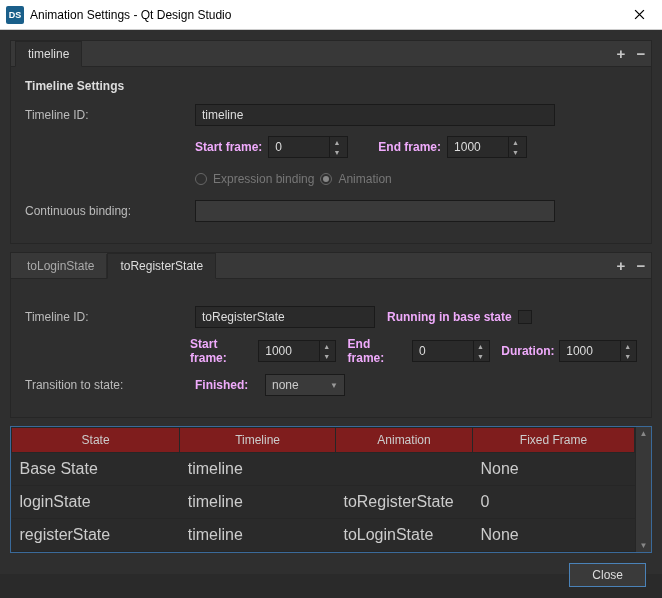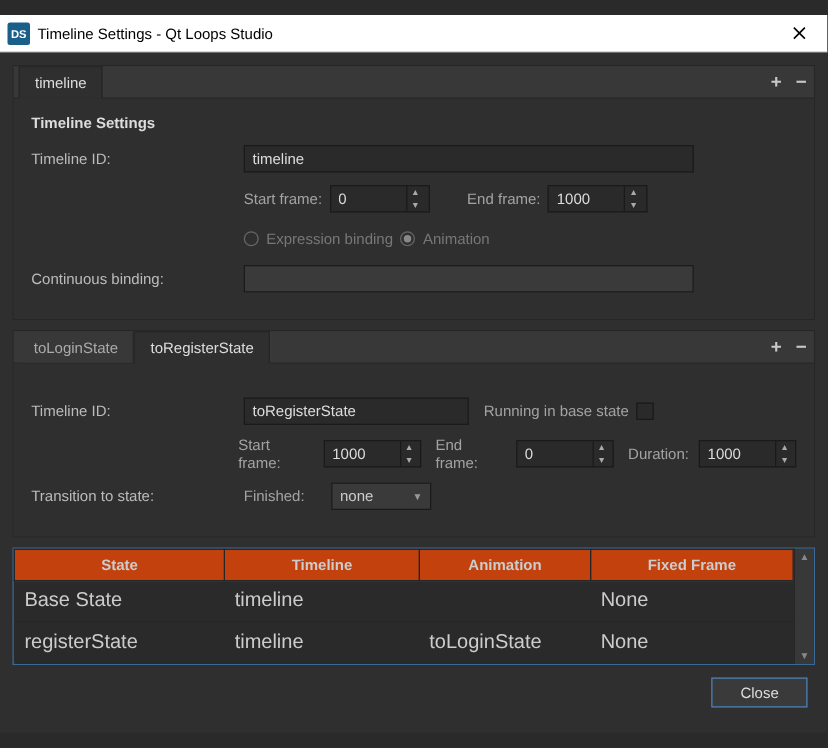--- a/index.html
+++ b/index.html
@@ -13,21 +13,20 @@
     overflow: hidden;
   }
   .titlebar {
     height: 30px;
     background: #ffffff;
     color: #000;
     display: flex;
     align-items: center;
     padding: 0 0 0 6px;
     border-bottom: 1px solid #ccc;
-    margin-top: 12px;
   }
   .titlebar .app-icon {
     width: 18px; height: 18px;
     background: #1a5f8a;
     color: #fff;
     font-size: 9px;
     font-weight: bold;
     display: flex;
     align-items: center;
     justify-content: center;
@@ -93,21 +92,21 @@
     color: #ddd;
     margin-bottom: 10px;
   }
   .row {
     display: flex;
     align-items: center;
     margin-bottom: 8px;
     min-height: 24px;
   }
   .label-col { width: 170px; color: #bbb; }
-  .label-inline { color: #a3a3a3; margin-right: 6px; }
+  .label-inline { color: #f0abfc; margin-right: 6px; font-weight: bold; }
   .text-input {
     background: #2a2a2a;
     border: 1px solid #1a1a1a;
     color: #ddd;
     height: 22px;
     padding: 2px 6px;
     font-size: 12px;
   }
   .text-input.wide { width: 360px; }
   .text-input.disabled { background: #3a3a3a; color: #666; }
@@ -159,22 +158,22 @@
   .table-wrap {
     margin-top: 8px;
     border: 1px solid #3a6a9a;
     background: #2a2a2a;
     position: relative;
     display: flex;
   }
   .table-inner { flex: 1; }
   table { width: 100%; border-collapse: collapse; }
   th {
-    background: #c2410c; color: #ccc;
-    font-weight: bold; font-size: 12px;
+    background: #7f1d1d; color: #ccc;
+    font-weight: normal; font-size: 12px;
     padding: 5px 8px; text-align: center;
     border: 1px solid #262626;
   }
   td {
     padding: 7px 8px; color: #ccc;
     border-bottom: 1px solid #262626;
     font-size: 16px;
   }
   .table-scroll {
     width: 16px; background: #383838;
@@ -199,21 +198,21 @@
     font-size: 12px;
   }
   .gap { width: 30px; }
   .gap-sm { width: 12px; }
 </style>
 </head>
 <body>
 
 <div class="titlebar">
   <div class="app-icon">DS</div>
-  <div class="title">Timeline Settings - Qt Loops Studio</div>
+  <div class="title">Animation Settings - Qt Design Studio</div>
   <div class="close">
     <svg width="11" height="11" viewBox="0 0 10 10">
         <path d="M1 1 L9 9 M9 1 L1 9" stroke="#000" stroke-width="1.2"></path>
       </svg>
   </div>
 </div>
 
 <div class="window-body">
 
   <div class="panel">
@@ -339,20 +338,26 @@
         </tr>
       </thead>
       <tbody>
         <tr>
           <td>Base State</td>
           <td>timeline</td>
           <td></td>
           <td>None</td>
         </tr>
         <tr>
+          <td>loginState</td>
+          <td>timeline</td>
+          <td>toRegisterState</td>
+          <td>0</td>
+        </tr>
+        <tr>
           <td>registerState</td>
           <td>timeline</td>
           <td>toLoginState</td>
           <td>None</td>
         </tr>
       </tbody>
     </table>
     </div>
     <div class="table-scroll">
       <span>▲</span>

